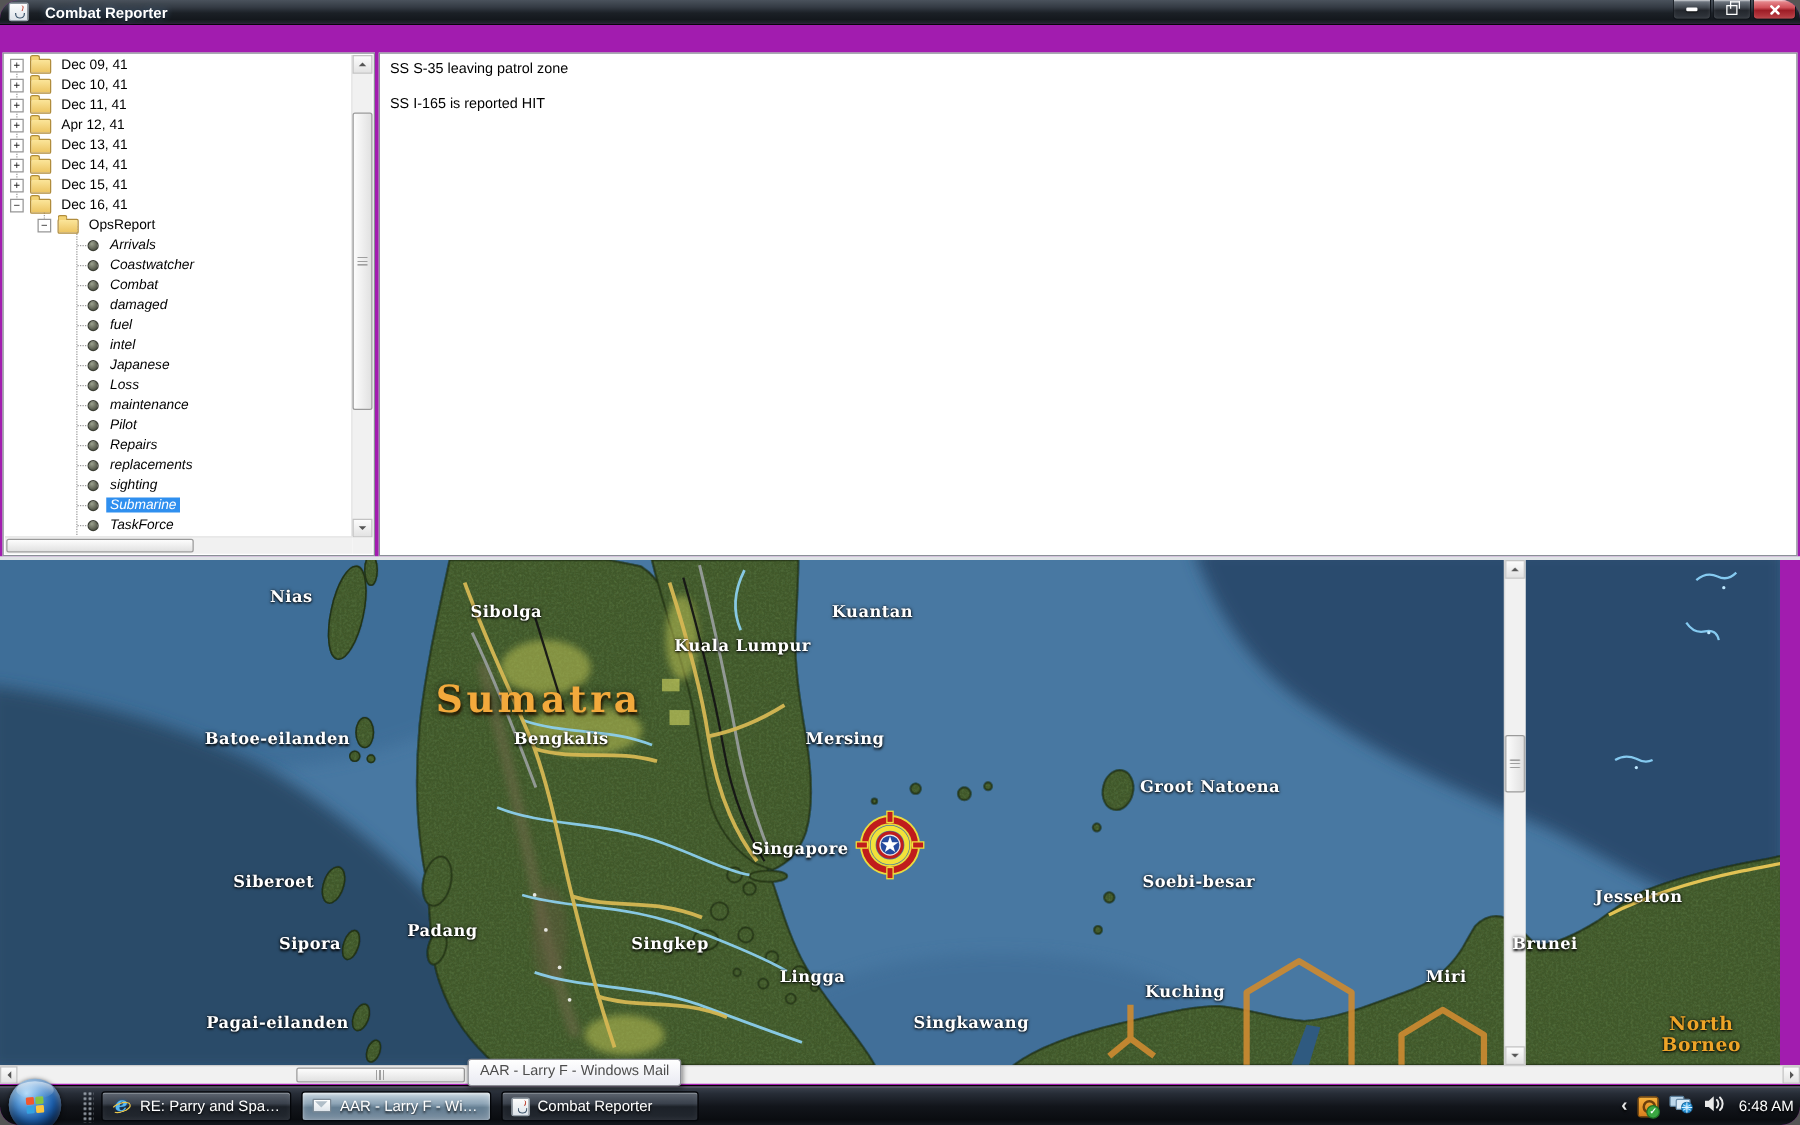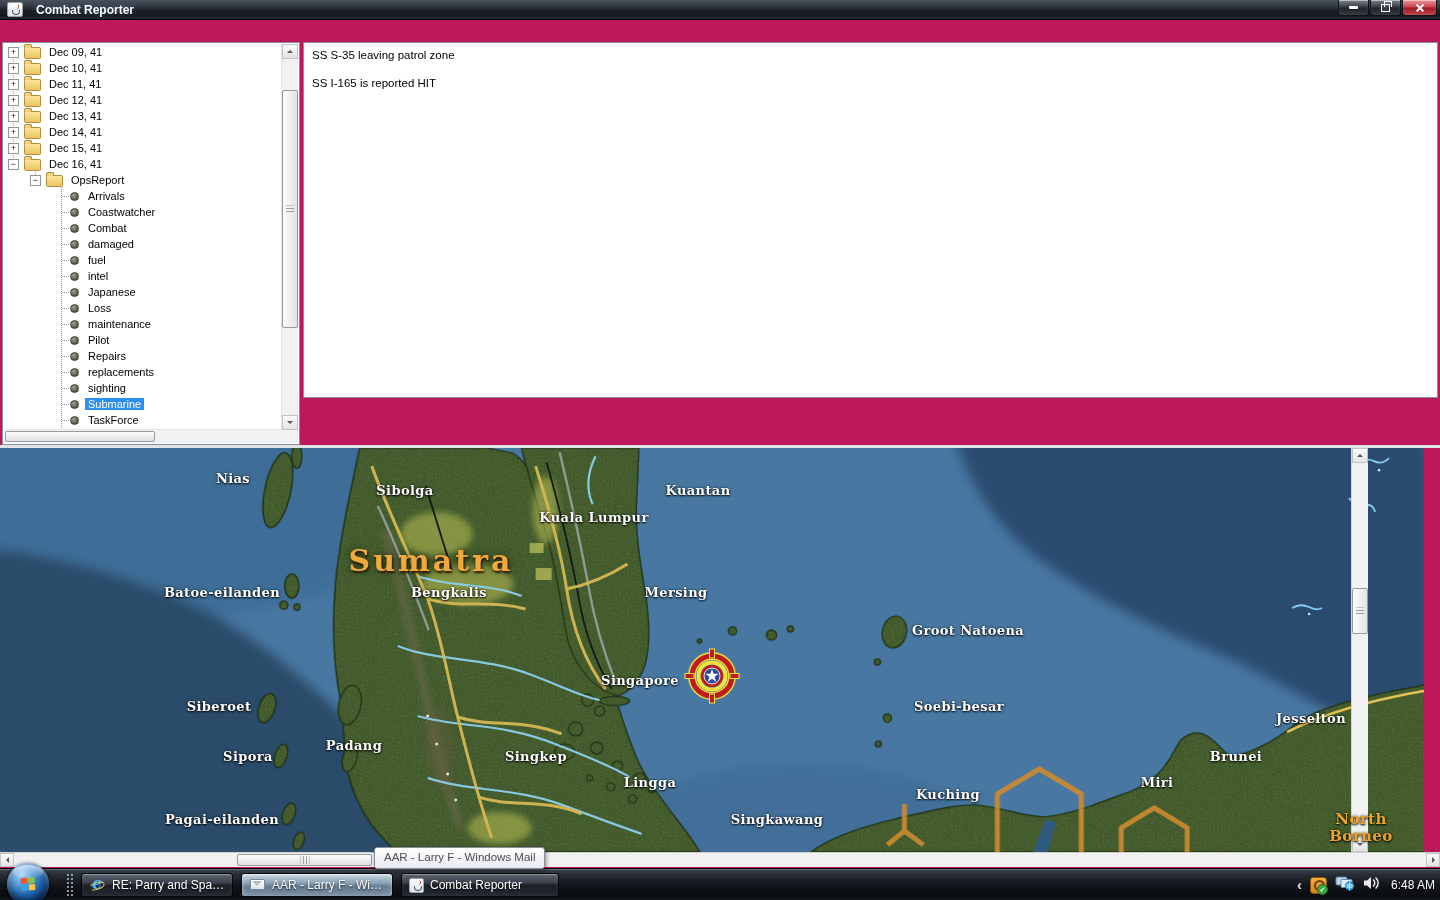--- a/index.html
+++ b/index.html
@@ -1,17 +1,17 @@
 <!DOCTYPE html>
 <html><head>
 <meta charset="utf-8">
 <style>
   html,body{margin:0;padding:0;background:#555;}
-  .screen{position:relative;width:1440px;height:900px;background:#be185d;overflow:hidden;
-          font-family:"Liberation Sans",sans-serif;-webkit-font-smoothing:antialiased;}
+  .screen{position:relative;width:1440px;height:900px;background:#a21caf;overflow:hidden;
+          font-family:"Liberation Sans",sans-serif;border-radius:15px;-webkit-font-smoothing:antialiased;}
 
   
   .titlebar{position:absolute;left:0;top:0;width:1440px;height:20px;
     background:linear-gradient(180deg,#4a525c 0%,#343b44 30%,#1b2026 55%,#14181d 82%,#222831 100%);
     border-bottom:1px solid #05070a;display:flex;align-items:center;padding-left:7px;box-sizing:border-box;z-index:40;}
   .title-text{color:#fff;font-size:12px;font-weight:bold;margin-left:7px;
     text-shadow:0 0 6px rgba(130,190,255,.45),0 1px 1px rgba(0,0,0,.9);}
   .winbtns{position:absolute;right:3px;top:0;display:flex;}
   .wbtn{width:29px;height:15px;margin-left:1px;border:1px solid #10141a;border-top:none;
     border-radius:0 0 4px 4px;display:flex;align-items:center;justify-content:center;
@@ -26,30 +26,30 @@
   .glyph-close::before{transform:rotate(45deg);} .glyph-close::after{transform:rotate(-45deg);}
 
   
   .menubar{position:absolute;left:0;top:20px;width:1440px;height:20px;background:#f3f3f3;
     border-bottom:1px solid #e0e0e0;display:flex;align-items:center;font-size:12.5px;color:#111;z-index:30;}
   .mitem{padding:0 9px;height:20px;display:flex;align-items:center;}
 
   
   .tree-panel{position:absolute;left:2px;top:42px;width:298px;height:403px;background:#fff;
     border:1px solid #8a9097;box-sizing:border-box;}
-  .text-panel{position:absolute;left:303px;top:42px;width:1135px;height:356px;background:#fff;
+  .text-panel{position:absolute;left:303px;top:42px;width:1135px;height:403px;background:#fff;
     border:1px solid #8a9097;box-sizing:border-box;padding:6px 8px;font-size:11.5px;color:#000;overflow:hidden;}
   .rline{height:12px;margin-bottom:16px;white-space:nowrap;}
 
   
   .tree-view{position:absolute;left:1px;top:1px;right:17px;bottom:14px;overflow:hidden;font-size:11px;color:#000;}
   .guide{position:absolute;width:0;border-left:1px dotted #9b9b9b;}
   .g1{left:9px;top:8px;height:112px;} .g2{left:31px;top:120px;height:17px;} .g3{left:57px;top:137px;height:255px;}
   .trow{position:relative;height:16px;display:flex;align-items:center;white-space:nowrap;}
-  .trow.lv0{padding-left:4px;} .trow.lv1{padding-left:26px;} .trow.lv2{padding-left:52px;}
+  .trow.lv0{padding-left:4px;} .trow.lv1{padding-left:26px;} .trow.lv2{padding-left:52px;font-style:italic;}
   .trow.lv2::before{content:"";position:absolute;left:58px;top:8px;width:7px;border-top:1px dotted #9b9b9b;}
   .expander{width:9px;height:9px;border:1px solid #969696;background:#fff;flex:none;margin-right:5px;
     display:inline-flex;align-items:center;justify-content:center;font-size:9px;line-height:8px;color:#222;z-index:2;}
   .exp-plus .expander::after{content:"+";margin-top:-1px;}
   .exp-minus .expander::after{content:"\2212";margin-top:-1px;}
   .trow.leaf .expander{visibility:hidden;margin-right:3px;}
   .ficon{position:relative;width:15px;height:10px;flex:none;margin-right:5px;margin-top:2px;
     background:linear-gradient(#fbe59a,#ecc462);border:1px solid #b08c3c;border-radius:1.5px;}
   .ficon::before{content:"";position:absolute;left:-1px;top:-4px;width:6px;height:3px;background:#f3d375;
     border:1px solid #b08c3c;border-bottom:none;border-radius:2px 2px 0 0;}
@@ -76,21 +76,21 @@
 
   .tree-vscroll{right:1px;top:1px;bottom:14px;width:16px;border-left:1px solid #e3e3e3;}
   .tree-vscroll .sarrow{left:0;right:0;height:15px;}
   .tree-vscroll .sarrow.up{top:0;} .tree-vscroll .sarrow.down{bottom:0;}
   .tree-vscroll .sthumb{left:0;right:0;top:46px;height:238px;}
   .tree-hscroll{left:1px;right:17px;bottom:1px;height:13px;border-top:1px solid #e3e3e3;}
   .tree-hscroll .sthumb{left:1px;top:1px;bottom:1px;width:150px;}
   .tree-corner{position:absolute;right:1px;bottom:1px;width:16px;height:13px;background:#f1f1f1;}
 
   
-  .map-panel{position:absolute;left:0;top:448px;width:1368px;height:418px;background:#e8e8e8;}
+  .map-panel{position:absolute;left:0;top:448px;width:1220px;height:418px;background:#e8e8e8;}
   .map-canvas{position:absolute;left:0;top:0;width:1424px;height:404px;overflow:hidden;background:#4878a2;}
   .map-canvas svg{position:absolute;left:0;top:0;}
   .mlabel{position:absolute;transform:translate(-50%,-50%);z-index:5;
     font-family:"DejaVu Serif","Liberation Serif",serif;font-weight:bold;font-size:13px;color:#fff;
     letter-spacing:.4px;text-shadow:0 1px 2px rgba(0,0,0,.95),0 0 3px rgba(0,0,0,.75);
     white-space:pre-line;text-align:center;line-height:1.15;}
   .mlabel.big{font-size:30px;color:#f2a93c;letter-spacing:3px;
     text-shadow:1px 2px 2px rgba(40,25,0,.95),0 0 7px rgba(0,0,0,.6);text-align:center;}
   .mlabel.orange{color:#eda428;font-size:15px;}
   .marker{position:absolute;width:56px;height:56px;transform:translate(-50%,-50%);z-index:6;}
@@ -207,21 +207,21 @@
         <div class="trow lv0 folder exp-plus">
           <span class="expander"></span>
           <span class="ficon"></span>
 
           <span class="tlabel">Dec 11, 41</span>
         </div>
         <div class="trow lv0 folder exp-plus">
           <span class="expander"></span>
           <span class="ficon"></span>
 
-          <span class="tlabel">Dec 12, 41</span>
+          <span class="tlabel">Apr 12, 41</span>
         </div>
         <div class="trow lv0 folder exp-plus">
           <span class="expander"></span>
           <span class="ficon"></span>
 
           <span class="tlabel">Dec 13, 41</span>
         </div>
         <div class="trow lv0 folder exp-plus">
           <span class="expander"></span>
           <span class="ficon"></span>

